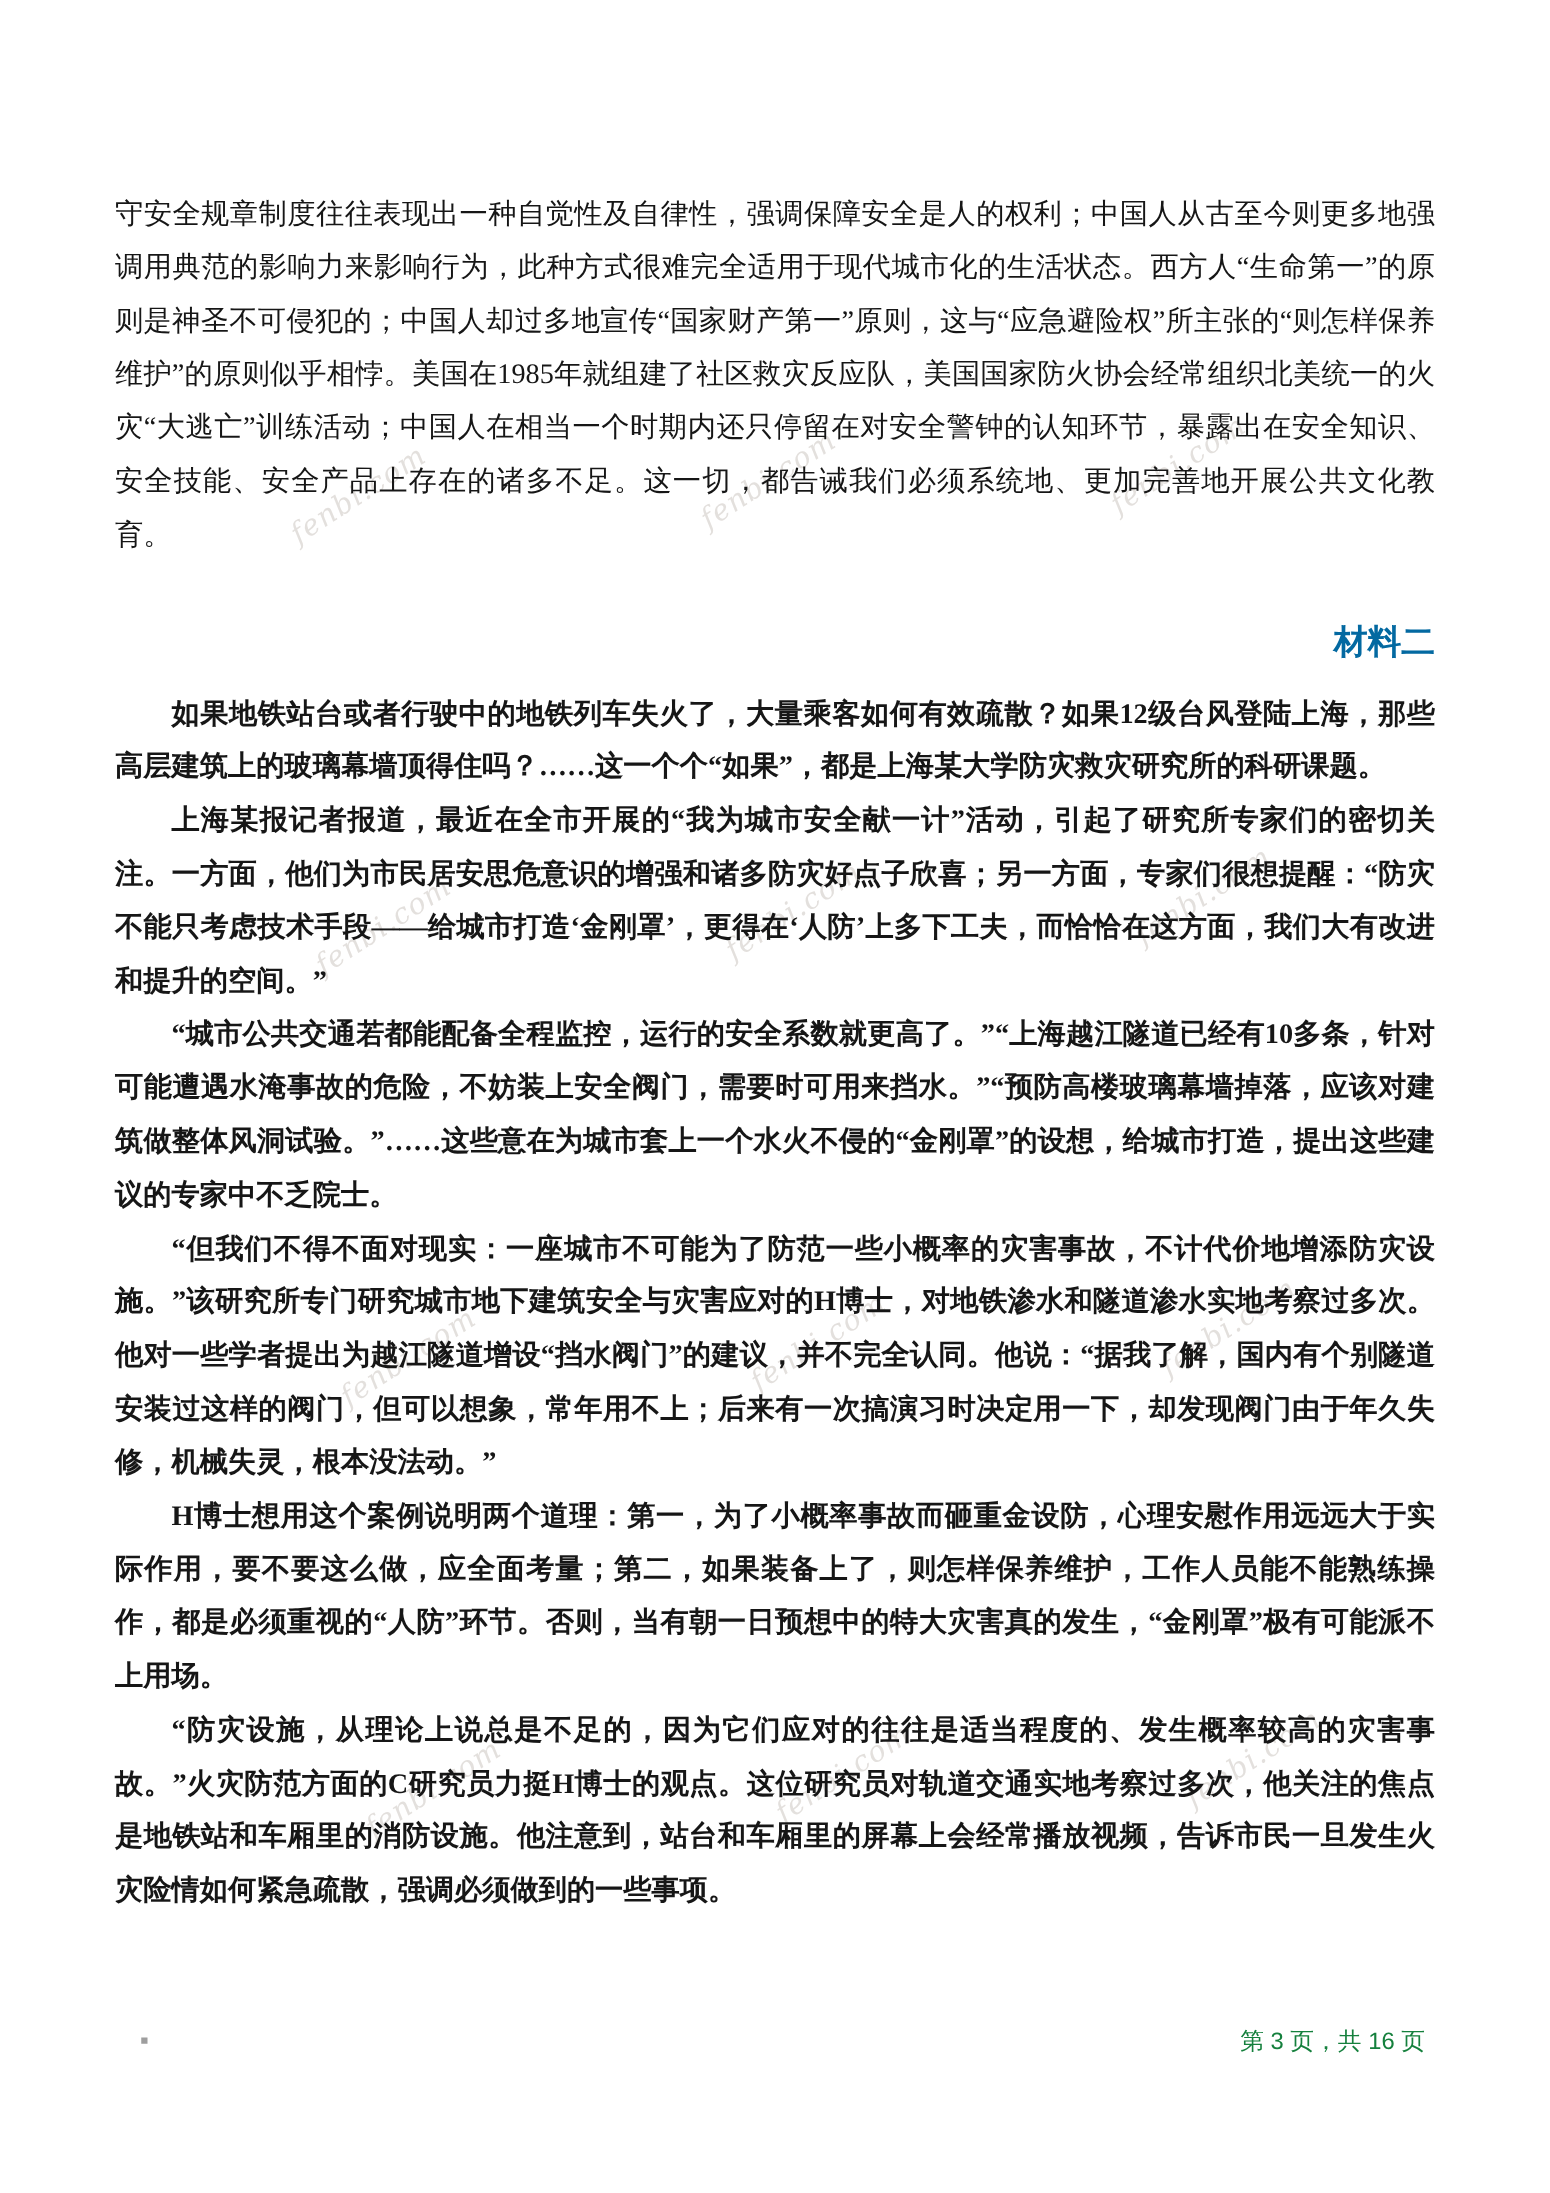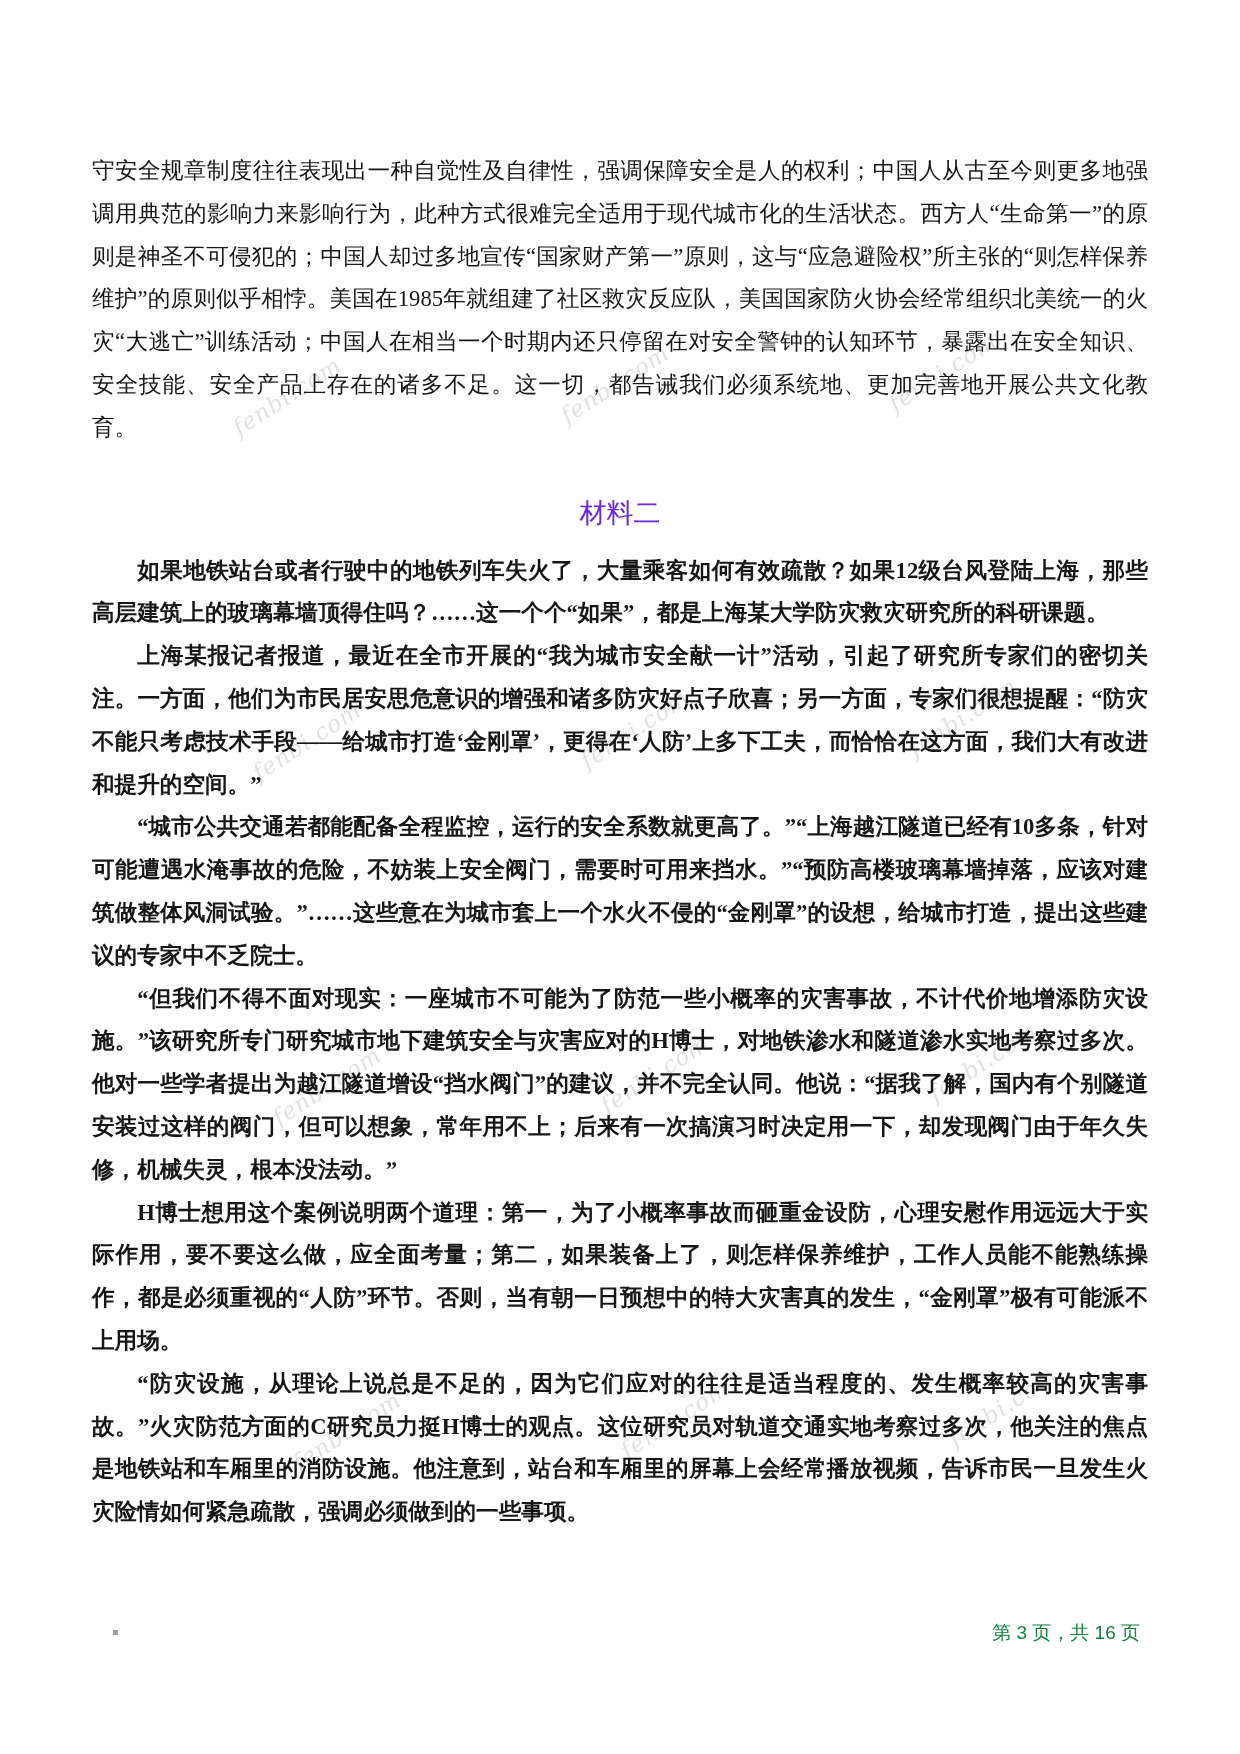--- a/index.html
+++ b/index.html
@@ -35,23 +35,23 @@
     font-size: 22.6px;
     line-height: 42.8px;
     text-align: justify;
   }
   .para { margin: 0; }
   .para.indent { text-indent: 2em; font-weight: bold; }
   .heading {
     margin: 46px 0 20px 0;
     font-size: 27px;
     line-height: 34px;
-    font-weight: normal;
-    color: #6d28d9;
-    text-align: center;
+    font-weight: bold;
+    color: #0369a1;
+    text-align: right;
   }
   .footer {
     position: absolute;
     top: 1620px;
     right: 100px;
     font-family: "Liberation Sans", "DejaVu Sans", sans-serif;
     font-size: 19px;
     color: #15803d;
     text-align: right;
   }

